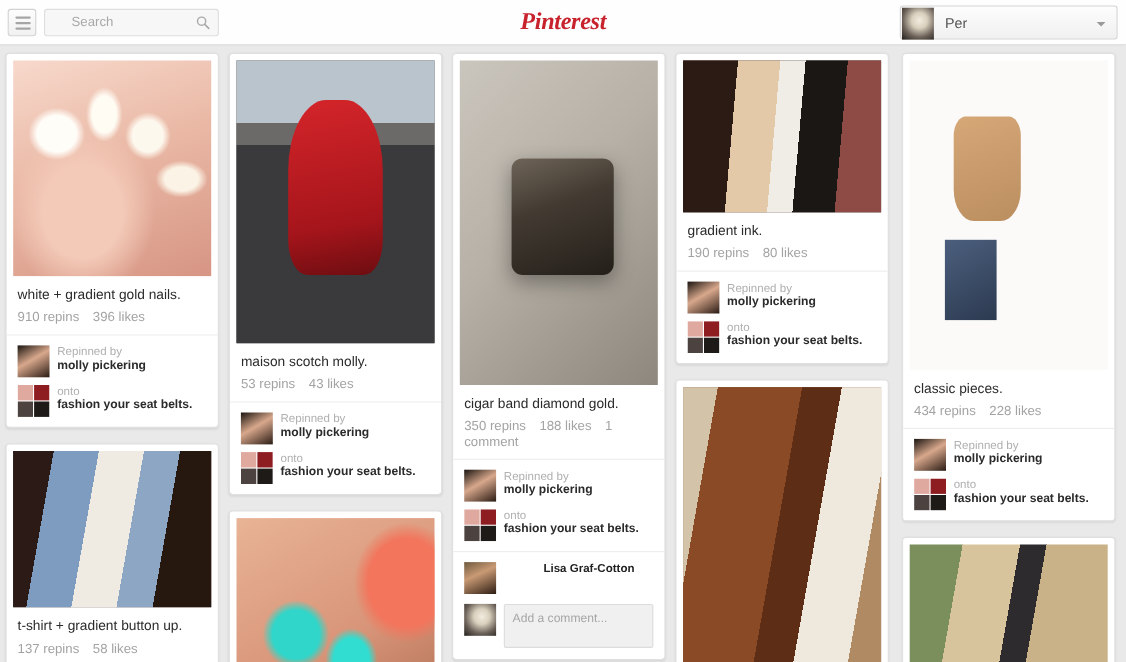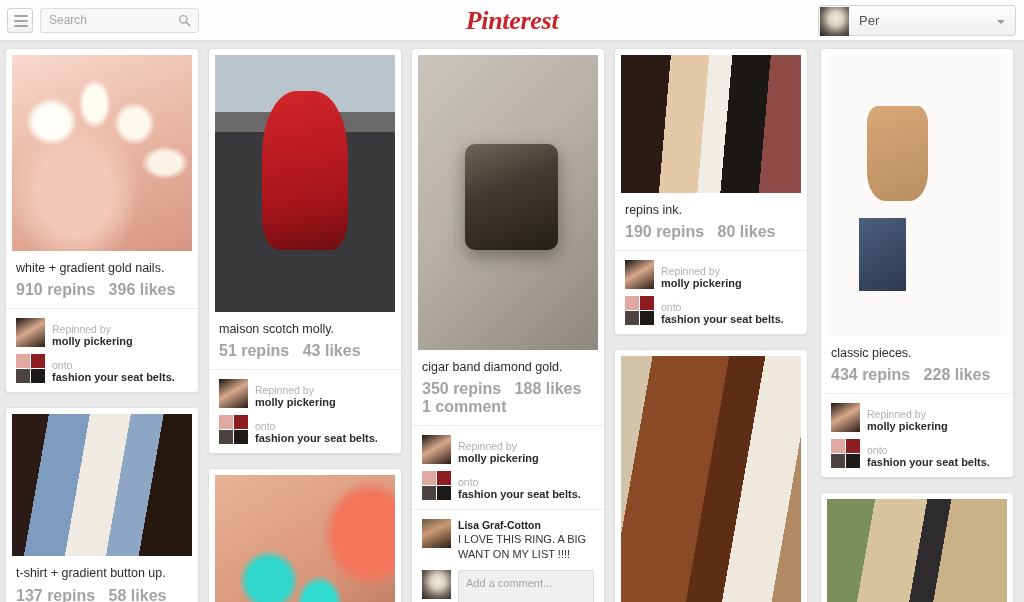--- a/index.html
+++ b/index.html
@@ -37,37 +37,37 @@
   #menu-btn i:nth-child(3){ top: 16px; }
 
   #search-wrap {
     position: absolute; left: 40px; top: 8px;
     width: 159px; height: 25px;
     background: #f7f7f7;
     border: 1px solid #dedede;
     border-radius: 3px;
   }
   #search-input {
-    position: absolute; left: 8px; top: 0;
+    position: absolute; left: 24px; top: 0;
     width: 120px; height: 23px; line-height: 23px;
     border: 0; outline: 0; background: transparent;
     font-family: "Liberation Sans", sans-serif;
     font-size: 12px; color: #444;
   }
   #search-input::placeholder { color: #a8a8a8; }
   #search-icon {
     position: absolute; right: 7px; top: 5px;
     width: 13px; height: 13px;
   }
 
   #logo {
     position: absolute; left: 0; right: 0; top: 6px;
     text-align: center;
     font-family: "Liberation Serif", serif;
-    font-size: 26px; font-style: italic; font-weight: bold;
+    font-size: 22px; font-style: italic; font-weight: bold;
     color: #c8232c; letter-spacing: -0.3px;
     cursor: pointer;
   }
 
   #user-menu {
     position: absolute; right: 8px; top: 5px;
     width: 198px; height: 31px;
     background: linear-gradient(#fdfdfd,#f0f0f0);
     border: 1px solid #d4d4d4;
     border-radius: 3px;
@@ -109,45 +109,45 @@
     overflow: hidden;
   }
   .pin-img-wrap { padding: 6px 6px 0 6px; }
 
   .pin-body { padding: 9px 10px 9px 10px; }
   .pin-title {
     font-size: 12.5px; color: #2b2b2b; line-height: 1.3;
   }
   .pin-stats {
     margin-top: 5px;
-    font-size: 16px; color: #a3a3a3; font-weight: bold;
+    font-size: 12px; color: #a3a3a3;
   }
   .pin-stats span { margin-right: 9px; }
 
   .pin-meta {
     border-top: 1px solid #ededed;
     padding: 9px 10px 9px 10px;
   }
-  .meta-row { display: flex; align-items: flex-end; margin-bottom: 7px; }
+  .meta-row { display: flex; align-items: flex-start; margin-bottom: 7px; }
   .meta-row:last-child { margin-bottom: 0; }
   .meta-text { margin-left: 7px; line-height: 1.15; }
   .meta-label { font-size: 10.5px; color: #b0b0b0; display: block; }
   .meta-value { font-size: 11px; color: #2b2b2b; font-weight: bold; display: block; }
 
   .avatar { width: 29px; height: 29px; flex: 0 0 29px; overflow: hidden; background:#ccc;}
   .board-thumb {
     width: 29px; height: 29px; flex: 0 0 29px;
     display: grid; grid-template-columns: 1fr 1fr; grid-template-rows: 1fr 1fr;
     gap: 1px; overflow: hidden;
   }
   .board-thumb div { width: 100%; height: 100%; }
 
   
   .pin-comments { border-top: 1px solid #ededed; padding: 9px 10px 10px 10px; }
-  .comment-row { display: flex; align-items: flex-start; }
+  .comment-row { display: flex; align-items: flex-start; gap: 36px; }
   .comment-text { margin-left: 7px; }
   .comment-author { font-size: 10.5px; font-weight: bold; color: #222; }
   .comment-body { font-size: 11px; color: #333; line-height: 1.3; margin-top: 1px; }
   .add-comment-row { display: flex; align-items: flex-start; margin-top: 9px; }
   .comment-box {
     margin-left: 7px; width: 139px; height: 40px;
     background: #f0f0f0; border: 1px solid #dcdcdc; border-radius: 2px;
     font-family: "Liberation Sans", sans-serif; font-size: 11px;
     color: #555; padding: 6px 7px; resize: none; outline: none;
   }
@@ -321,21 +321,21 @@
 
   <div class="column" style="left:208px;">
 
     <div class="pin">
       <div class="pin-img-wrap">
         <div class="ph ph-maison"></div>
       </div>
       <div class="pin-body">
         <div class="pin-title">maison scotch molly.</div>
         <div class="pin-stats">
-          <span>51 repins</span>
+          <span>53 repins</span>
           <span>43 likes</span>
         </div>
       </div>
       <div class="pin-meta">
         <div class="meta-row">
           <div class="avatar" style="background:linear-gradient(150deg,#1a1410 0%,#d8a88c 45%,#2a1b14 100%);"></div>
           <div class="meta-text">
             <span class="meta-label">Repinned by</span>
             <span class="meta-value">molly pickering</span>
           </div>
@@ -395,40 +395,39 @@
             <span class="meta-label">onto</span>
             <span class="meta-value">fashion your seat belts.</span>
           </div>
         </div>
       </div>
       <div class="pin-comments">
         <div class="comment-row">
           <div class="avatar" style="background:linear-gradient(155deg,#6e5a3f 0%,#c99a74 40%,#2d1d13 100%);"></div>
           <div class="comment-text">
             <div class="comment-author">Lisa Graf-Cotton</div>
-            <div class="comment-body">I LOVE THIS RING. A BIG WANT ON MY LIST !!!!</div>
           </div>
         </div>
         <div class="add-comment-row">
           <div class="avatar" style="background:radial-gradient(circle at 55% 40%, #f2ece0 0%, #d9cfbd 30%, #6b6158 65%, #221e1b 100%);"></div>
           <textarea class="comment-box" placeholder="Add a comment..." style=""></textarea>
         </div>
       </div>
     </div>
 
   </div>
 
   <div class="column" style="left:614px;">
 
     <div class="pin">
       <div class="pin-img-wrap">
         <div class="ph ph-forearm"></div>
       </div>
       <div class="pin-body">
-        <div class="pin-title">repins ink.</div>
+        <div class="pin-title">gradient ink.</div>
         <div class="pin-stats">
           <span>190 repins</span>
           <span>80 likes</span>
         </div>
       </div>
       <div class="pin-meta">
         <div class="meta-row">
           <div class="avatar" style="background:linear-gradient(150deg,#1a1410 0%,#d8a88c 45%,#2a1b14 100%);"></div>
           <div class="meta-text">
             <span class="meta-label">Repinned by</span>

